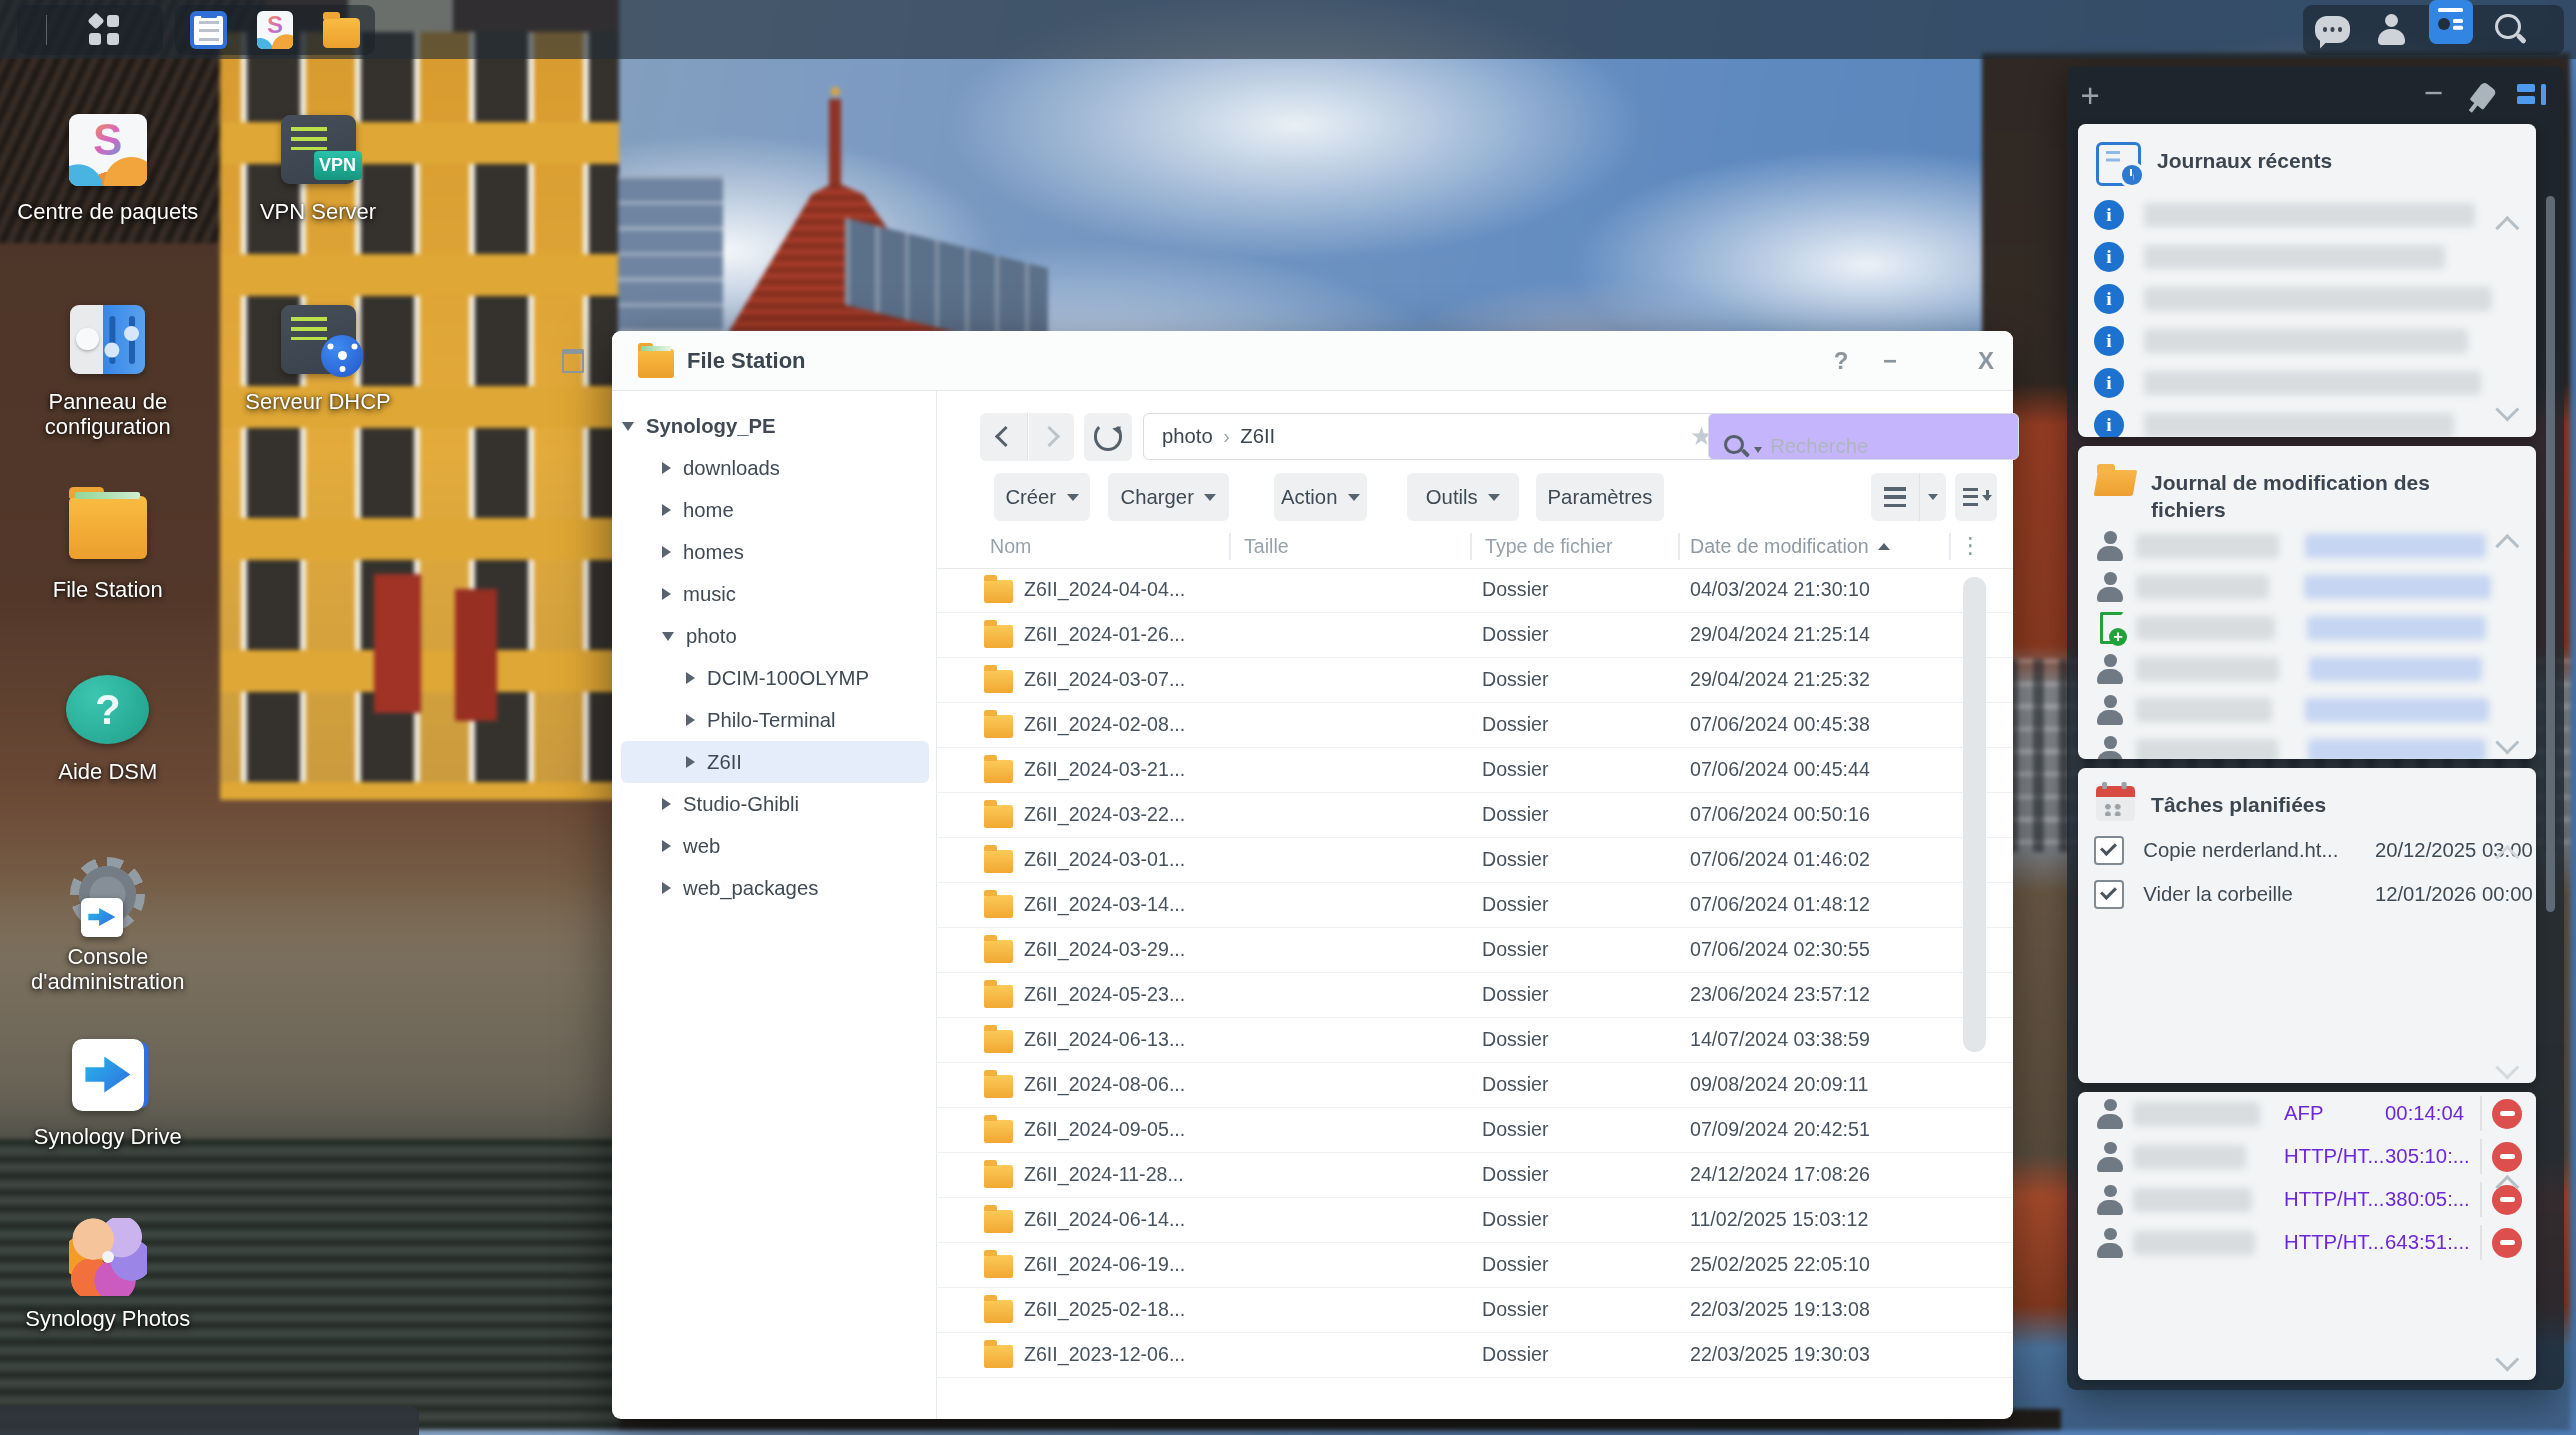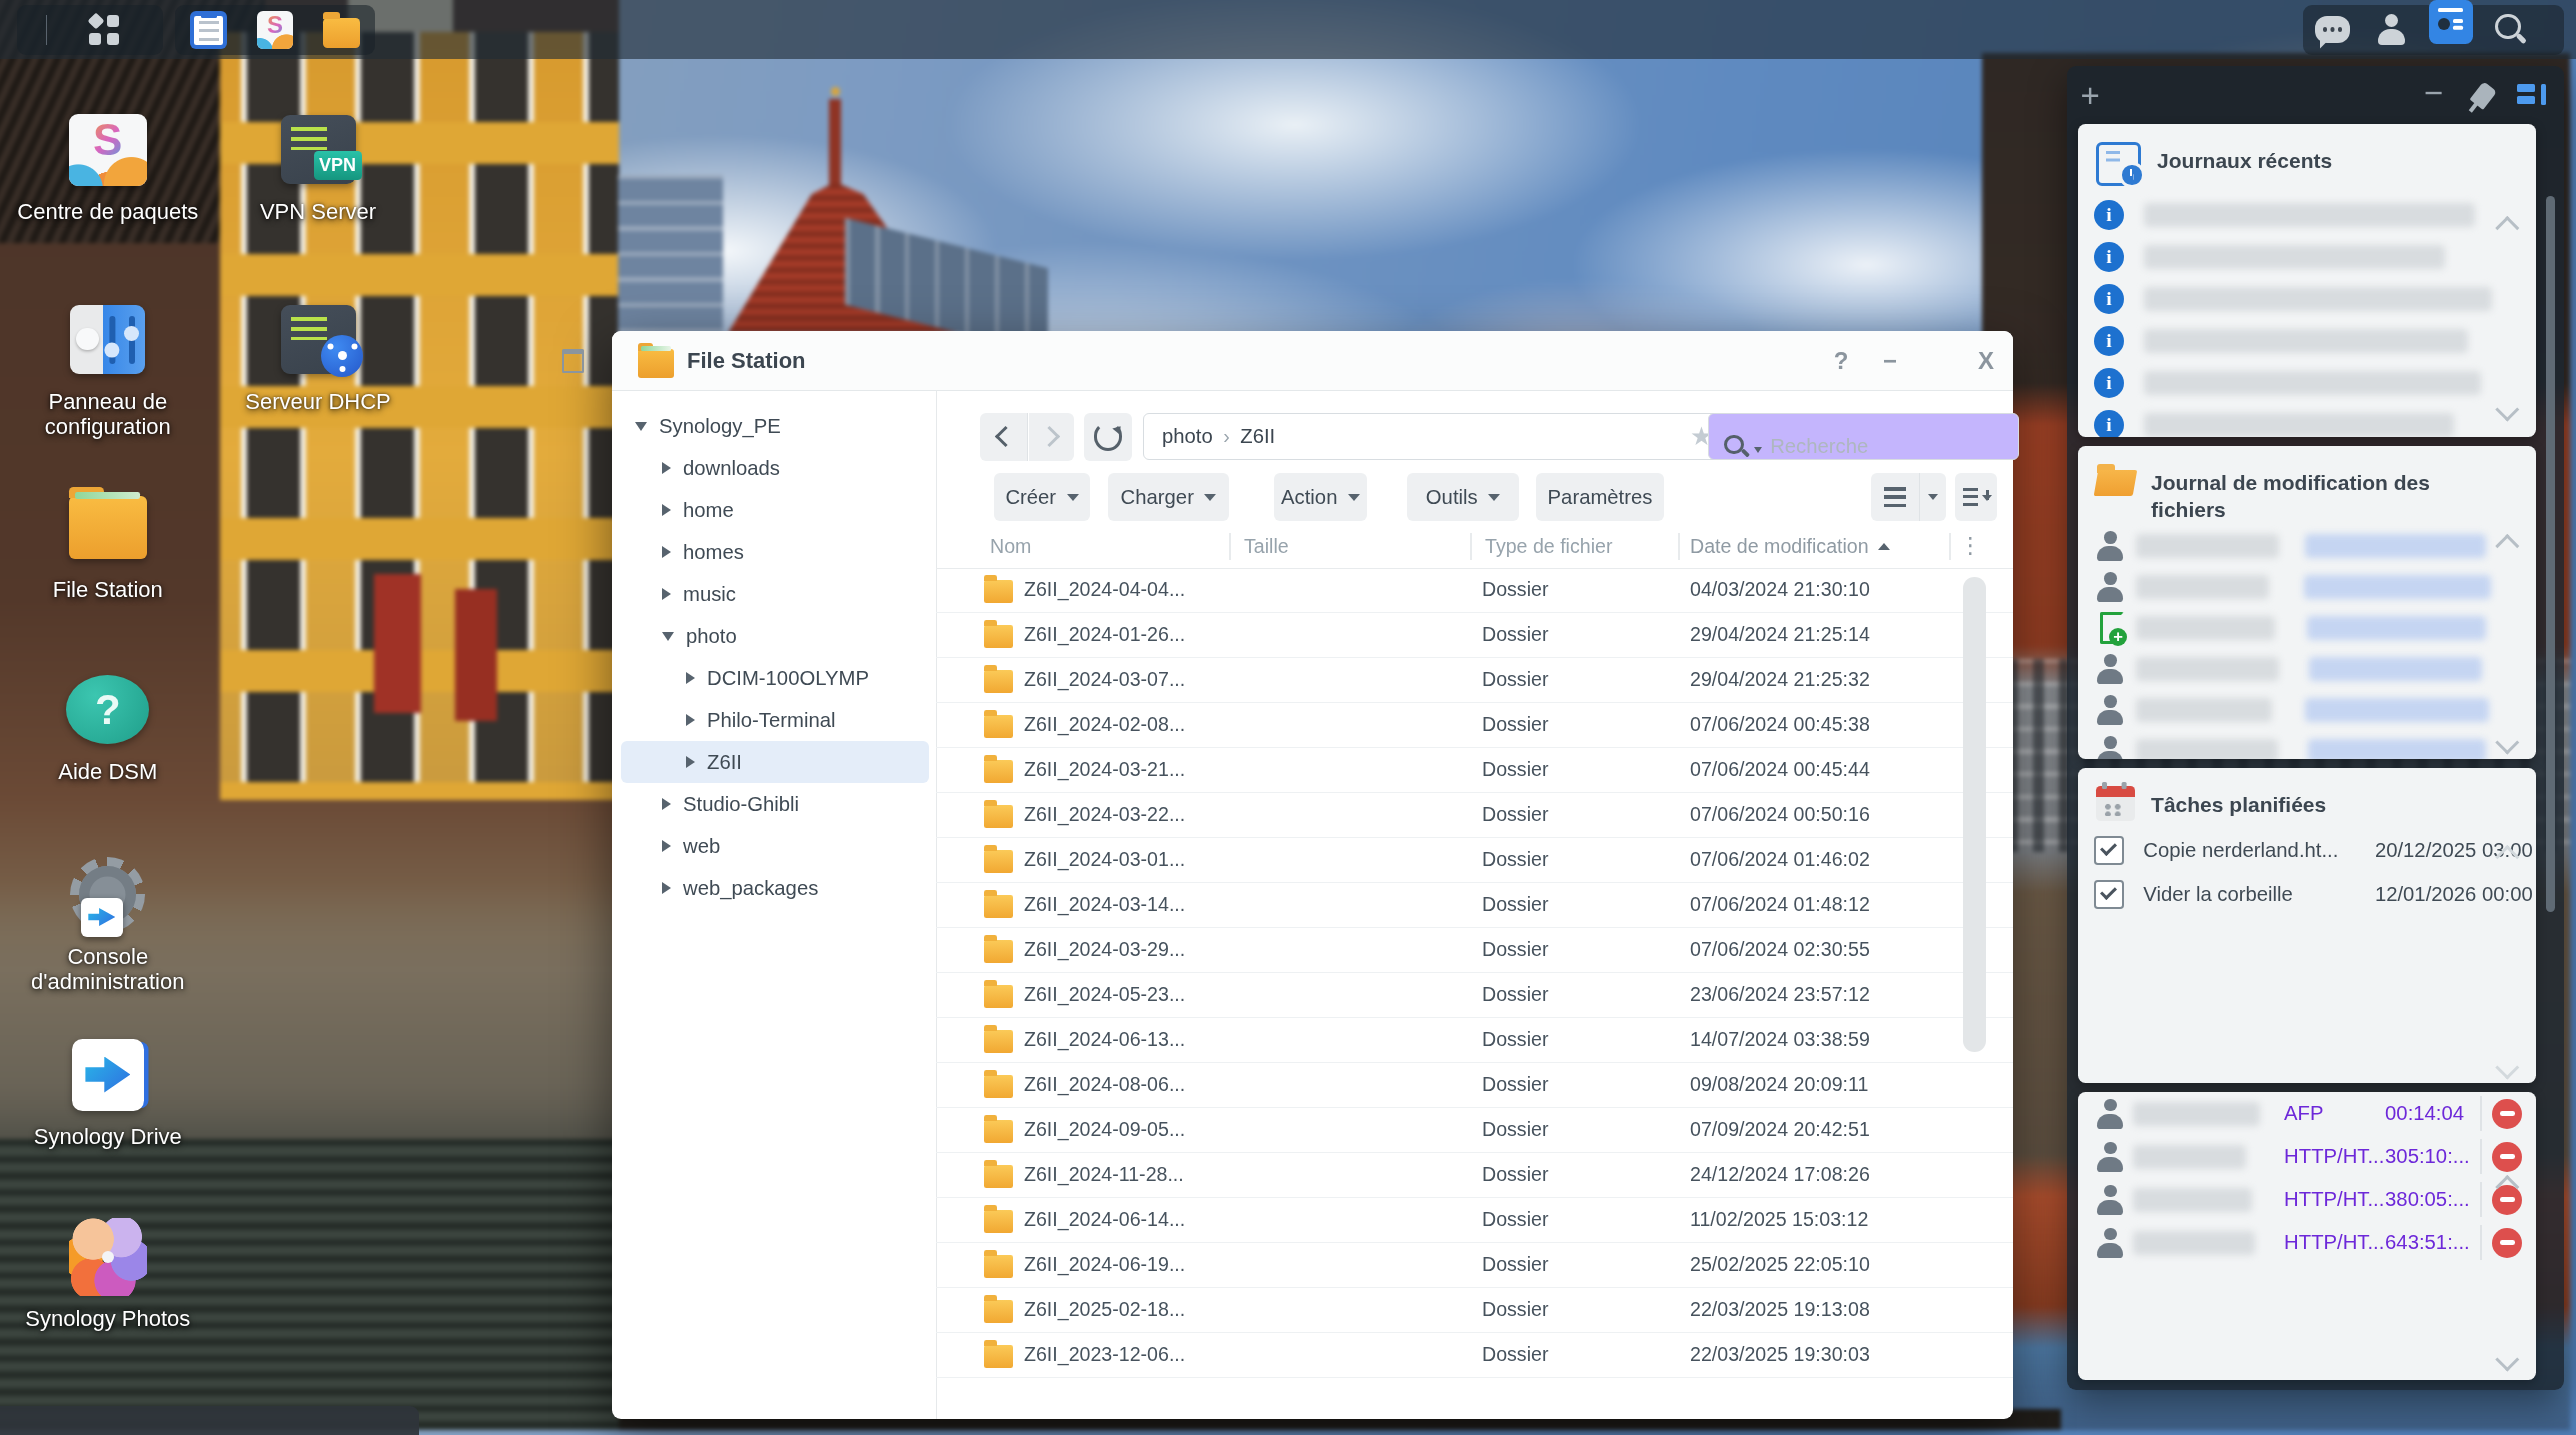--- a/index.html
+++ b/index.html
@@ -148,21 +148,21 @@
   .wt-folder::after{content:"";position:absolute;left:3px;top:-3px;width:30px;height:4.5px;border-radius:1.5px;background:linear-gradient(90deg,#8fd79a,#e8f5e7)}
   .wtitle{position:absolute;left:75px;top:16.6px;font-size:22px;font-weight:700;color:#3c4650}
   .wctl{position:absolute;top:12px;width:36px;height:36px;display:flex;align-items:center;justify-content:center;
         color:#8b959e;font-size:24px;font-weight:700;cursor:pointer}
   .wc-max{position:relative}
   .wc-max i{display:block;width:18px;height:16.6px;border:2.3px solid #8b959e;border-top-width:5.3px;border-radius:1.5px}
   .sidebar{position:absolute;left:0;top:59px;bottom:0;width:324px;border-right:1.5px solid #e6e9eb;overflow:hidden}
   .tree{position:absolute;left:0;top:15px;width:100%}
   .titem{height:42px;display:flex;align-items:center;font-size:20.3px;color:#3f4a54;cursor:pointer;position:relative}
   .titem .ar{margin-right:12px}
-  .lvl0{padding-left:23px;font-weight:400}
+  .lvl0{padding-left:10px;font-weight:700}
   .lvl1{padding-left:50px}
   .lvl2{padding-left:74px}
   .titem.sel{background:#e4edf9;border-radius:6px;margin:0 7.5px 0 9px;padding-left:65px}
   .ar{width:0;height:0;border-style:solid;display:inline-block}
   .ar.r{border-width:6.8px 0 6.8px 9px;border-color:transparent transparent transparent #57636e}
   .ar.d{border-width:9px 6.8px 0 6.8px;border-color:#57636e transparent transparent transparent}
   .ar.up{border-width:0 6px 7.5px 6px;border-color:transparent transparent #57636e}
   .main{position:absolute;left:324px;top:59px;width:1077px;height:1029px}
   .btn{background:#eef0f2;border-radius:6px;display:flex;align-items:center;justify-content:center;
        font-size:20.3px;color:#3f4a54;cursor:pointer;gap:10.5px}

